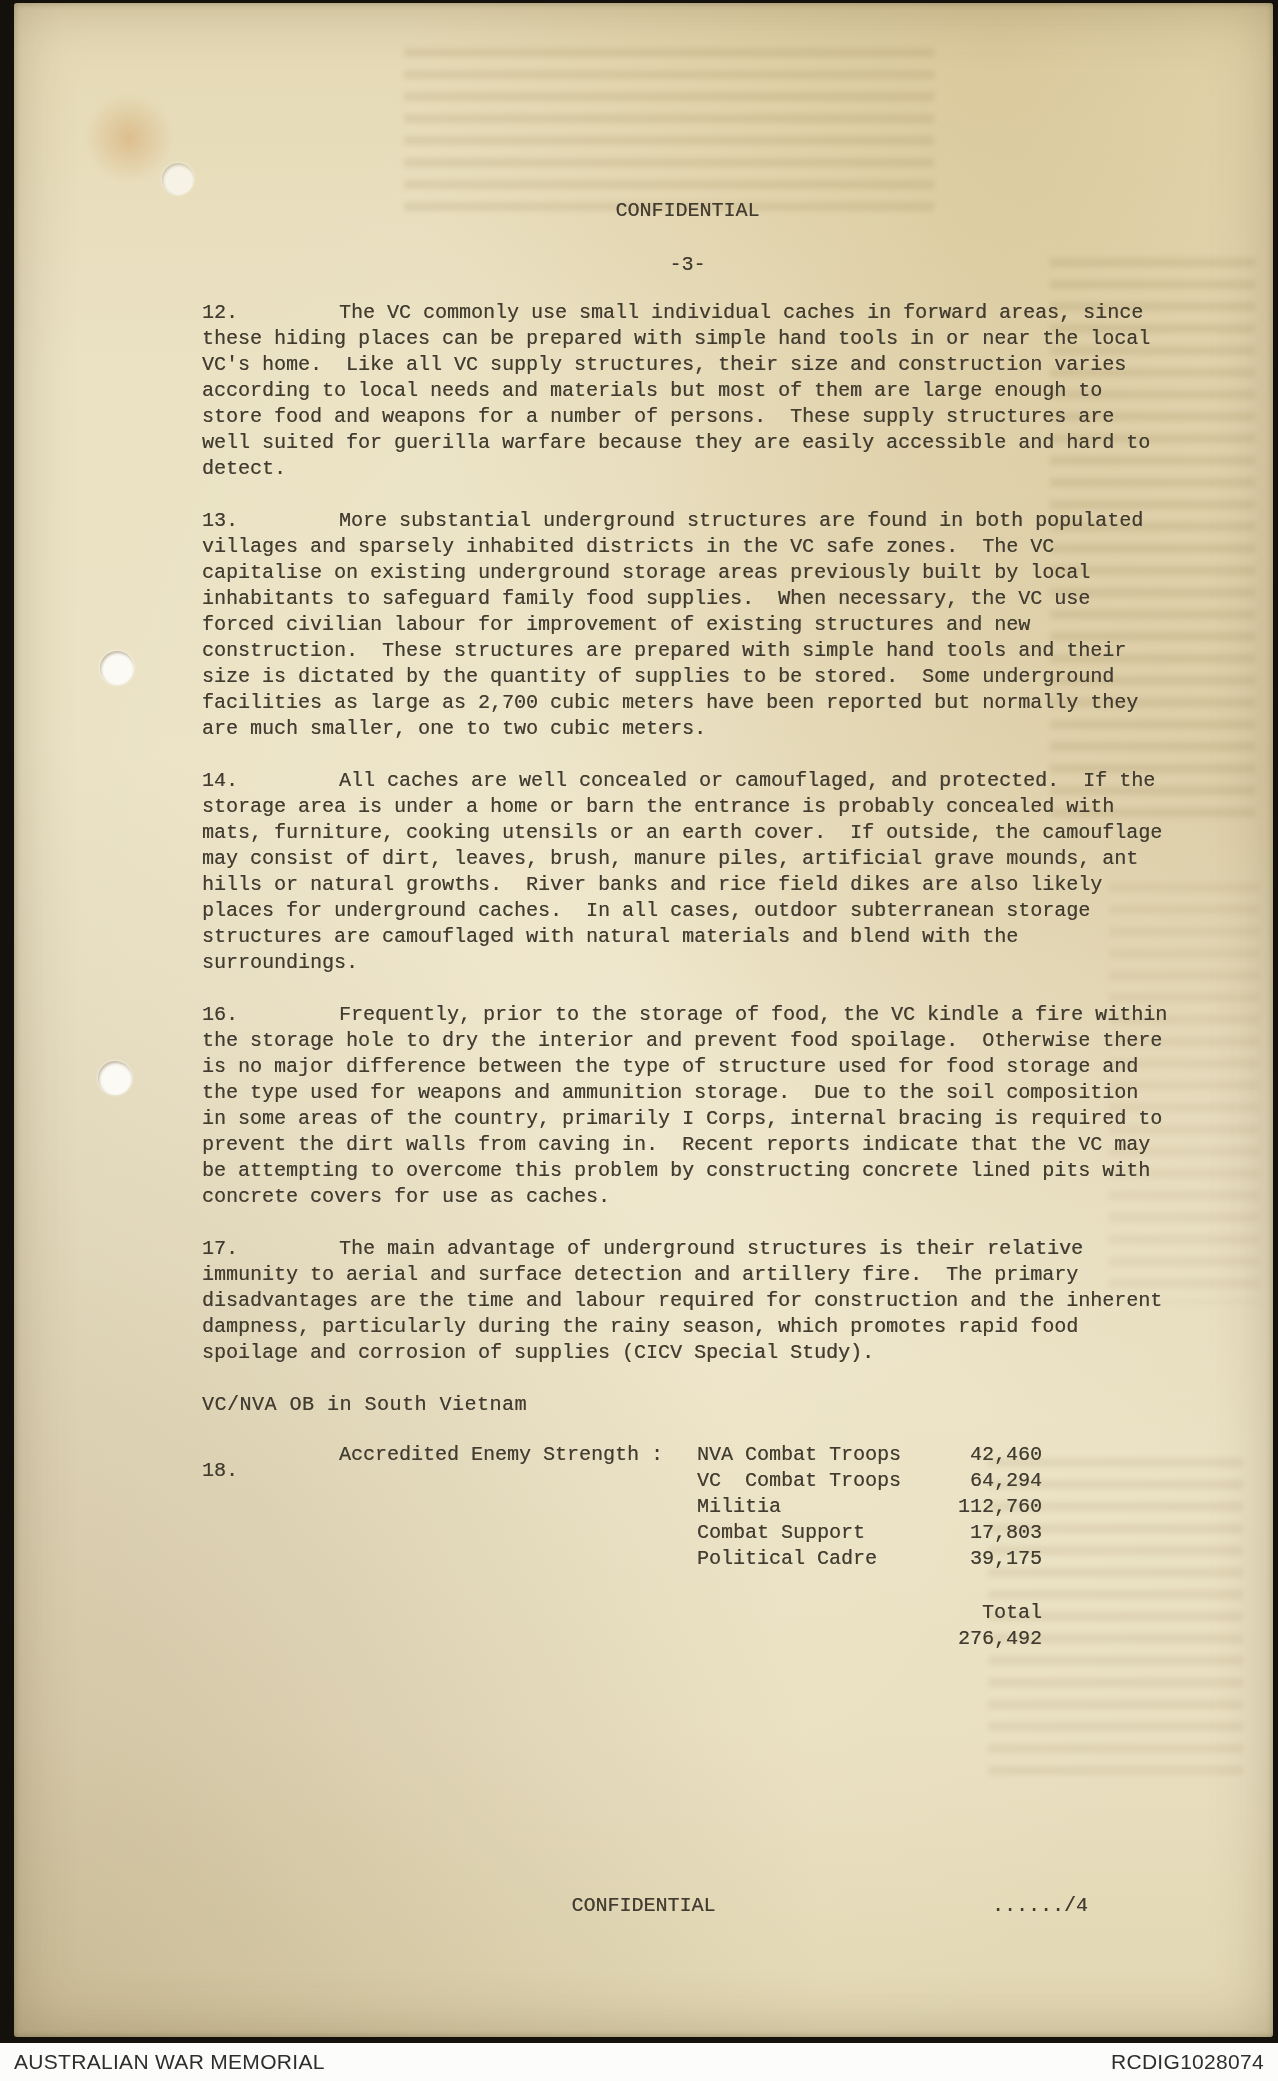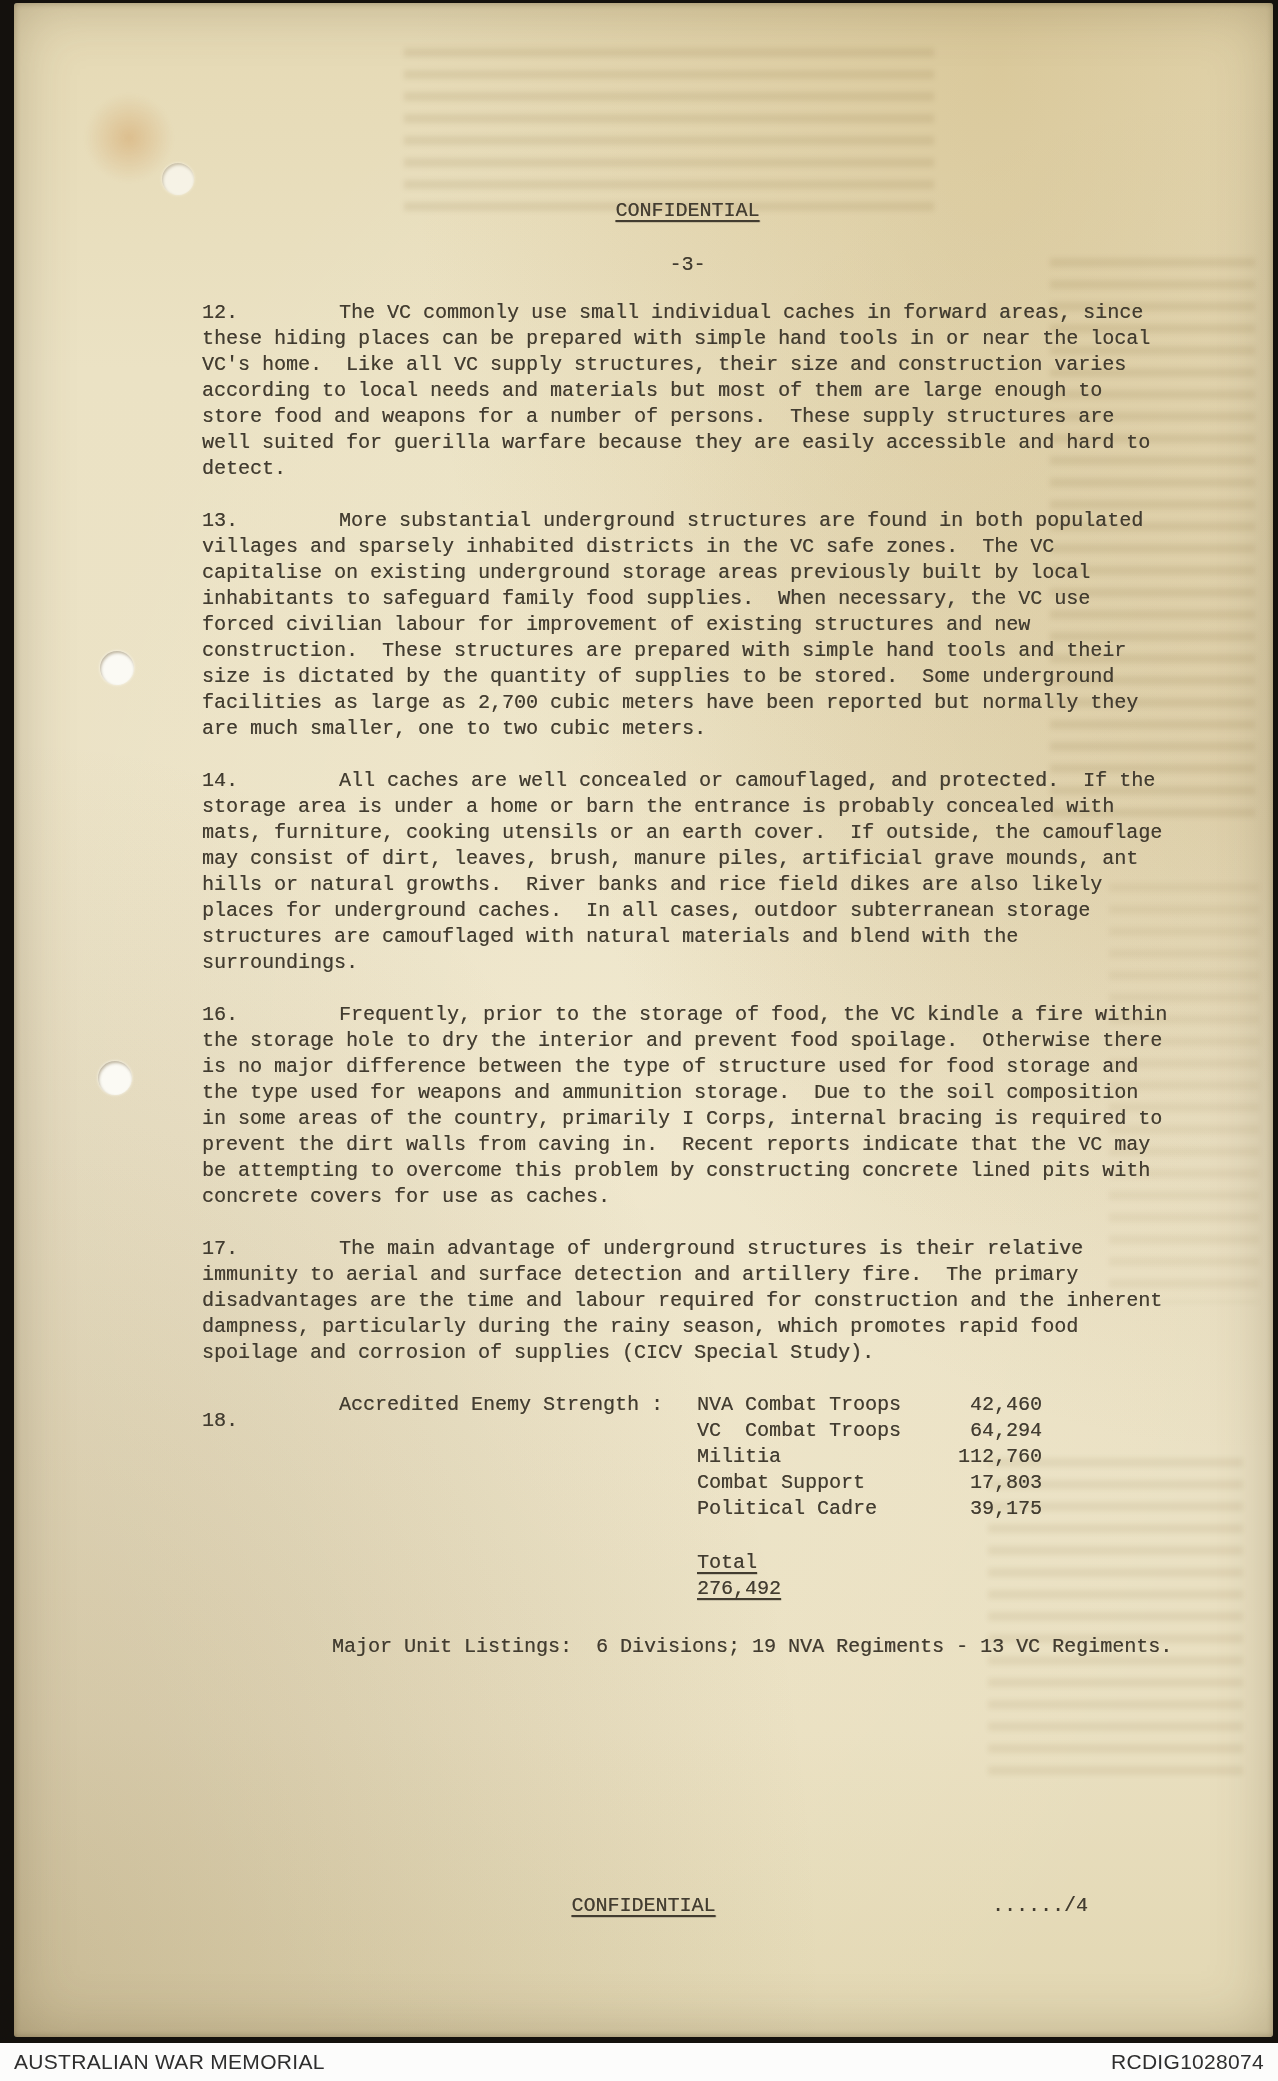--- a/index.html
+++ b/index.html
@@ -44,21 +44,21 @@
     position:absolute; border-radius:50%;
     background:#fbfaf4;
     box-shadow: inset 1px 2px 3px rgba(120,100,60,0.45), 0 0 3px rgba(255,255,250,0.8);
   }
   .hole-top  { left:148px; top:160px;  width:32px; height:32px; opacity:0.75; }
   .hole-mid  { left:86px;  top:648px;  width:34px; height:34px; }
   .hole-low  { left:84px;  top:1058px; width:34px; height:34px; }
 
   .content { padding:195px 100px 0 188px; position:relative; }
   .center { text-align:center; }
-  .underline { text-decoration:underline; text-decoration-thickness:1.5px; text-underline-offset:4px; }
+  .underline { text-decoration-thickness:1.5px; text-underline-offset:4px;text-align:right; }
 
   .classification-top { margin:0 0 28px 0; }
   .page-number { margin:0 0 22px 0; }
   h2.section-heading {
     font-size:20px; font-weight:normal; margin:0 0 24px 0;
     letter-spacing:0.5px;
   }
   p.para { margin:0 0 26px 0; }
   .pnum { display:inline-block; width:137px; vertical-align:top; }
   .ptext { white-space:pre-wrap; }
@@ -116,20 +116,23 @@
 
     <p class="para"><span class="pnum">13.</span><span class="ptext">More substantial underground structures are found in both populated villages and sparsely inhabited districts in the VC safe zones.  The VC capitalise on existing underground storage areas previously built by local inhabitants to safeguard family food supplies.  When necessary, the VC use forced civilian labour for improvement of existing structures and new construction.  These structures are prepared with simple hand tools and their size is dictated by the quantity of supplies to be stored.  Some underground facilities as large as 2,700 cubic meters have been reported but normally they are much smaller, one to two cubic meters.</span></p>
 
     <p class="para"><span class="pnum">14.</span><span class="ptext">All caches are well concealed or camouflaged, and protected.  If the storage area is under a home or barn the entrance is probably concealed with mats, furniture, cooking utensils or an earth cover.  If outside, the camouflage may consist of dirt, leaves, brush, manure piles, artificial grave mounds, ant hills or natural growths.  River banks and rice field dikes are also likely places for underground caches.  In all cases, outdoor subterranean storage structures are camouflaged with natural materials and blend with the surroundings.</span></p>
 
 
     <p class="para"><span class="pnum">16.</span><span class="ptext">Frequently, prior to the storage of food, the VC kindle a fire within the storage hole to dry the interior and prevent food spoilage.  Otherwise there is no major difference between the type of structure used for food storage and the type used for weapons and ammunition storage.  Due to the soil composition in some areas of the country, primarily I Corps, internal bracing is required to prevent the dirt walls from caving in.  Recent reports indicate that the VC may be attempting to overcome this problem by constructing concrete lined pits with concrete covers for use as caches.</span></p>
 
     <p class="para"><span class="pnum">17.</span><span class="ptext">The main advantage of underground structures is their relative immunity to aerial and surface detection and artillery fire.  The primary disadvantages are the time and labour required for construction and the inherent dampness, particularly during the rainy season, which promotes rapid food spoilage and corrosion of supplies (CICV Special Study).</span></p>
 
+    <h2 class="section-heading">
+      <span class="underline">VC/NVA OB in South Vietnam</span>
+    </h2>
 
     <div class="strength-block">
       <span class="strength-num">18.</span>
       <span class="strength-label">Accredited Enemy Strength :</span>
       <div class="strength-rows">
         <div class="s-row">
           <span class="s-item">NVA Combat Troops</span>
           <span class="s-val">42,460</span>
         </div>
         <div class="s-row">
@@ -146,21 +149,20 @@
         </div>
         <div class="s-row">
           <span class="s-item">Political Cadre</span>
           <span class="s-val">39,175</span>
         </div>
       </div>
       <div class="total-row">
         <span class="underline">Total</span>
         <span class="underline">276,492</span>
       </div>
-      <div class="major-units">Major Unit Listings:  6 Divisions; 19 NVA Regiments - 13 VC Regiments.</div>
     </div>
 
   </div>
 
   <div class="bottom-row">
     <span class="underline">CONFIDENTIAL</span>
     <span class="continuation">....../4</span>
   </div>
 
 </div>

